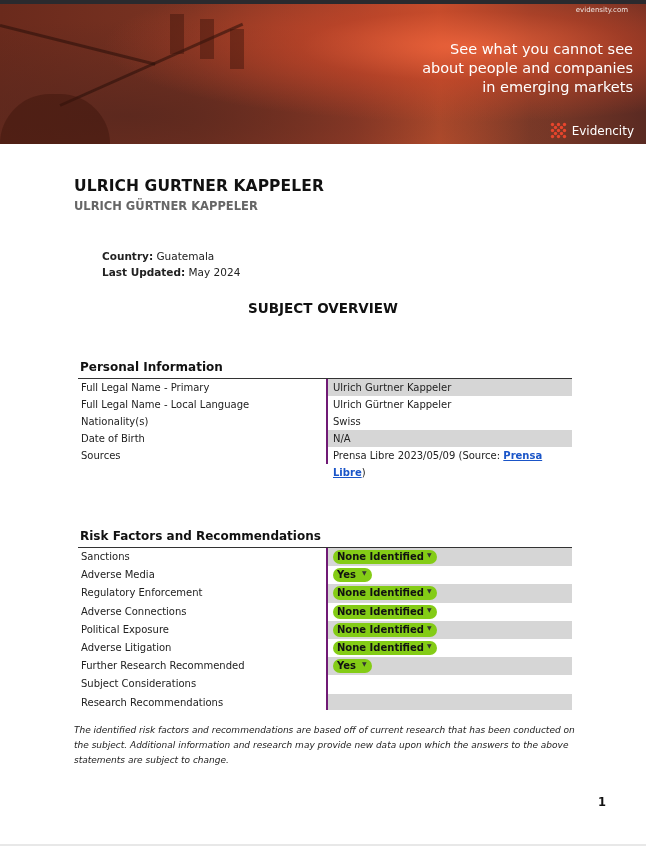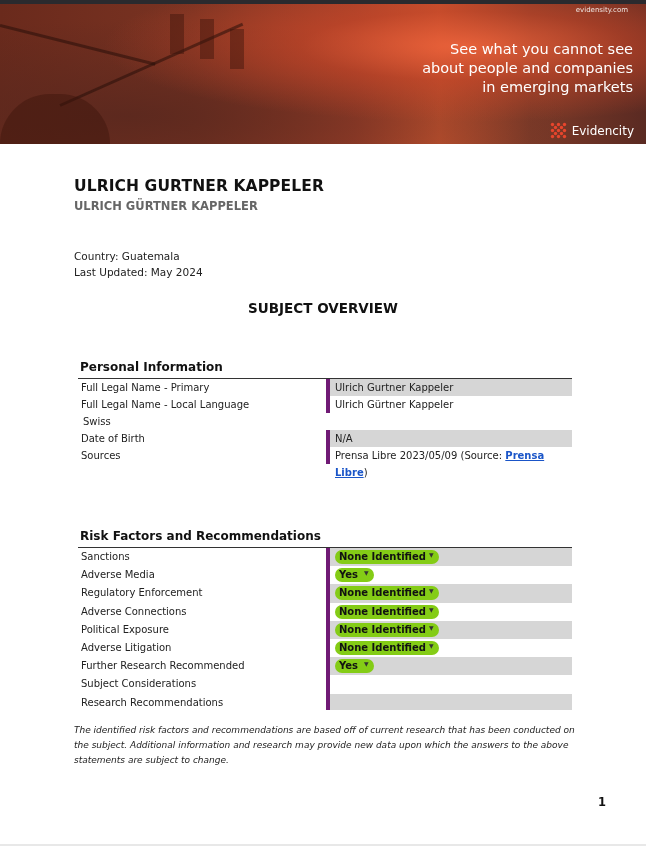--- a/index.html
+++ b/index.html
@@ -24,27 +24,27 @@
     position: absolute; right: 13px; top: 36px; text-align: right;
     color: #ffffff; font-size: 14.5px; line-height: 19px; font-family: "DejaVu Sans", sans-serif;
   }
   .banner .logo { position: absolute; right: 12px; top: 118px; display: flex; align-items: center; gap: 5px; }
   .banner .logo svg { width: 17px; height: 17px; }
   .banner .logo span { color: #ffffff; font-size: 12px; }
 
   .name1 { position: absolute; left: 74px; top: 177px; font-size: 15.5px; font-weight: bold; color: #111; letter-spacing: 0.1px; }
   .name2 { position: absolute; left: 74px; top: 199px; font-size: 11.5px; font-weight: bold; color: #666; }
   .meta { position: absolute; left: 74px; font-size: 10.5px; color: #222; }
-  .meta b { font-weight: normal; }
+  .meta b { font-weight: bold; margin-left: 28px; }
   .overview { position: absolute; left: 0; width: 646px; top: 300px; text-align: center; font-size: 13.5px; font-weight: bold; color: #111; }
 
   .section-title { position: absolute; left: 80px; font-size: 12px; font-weight: bold; color: #111; }
   .table { position: absolute; left: 78px; width: 494px; border-top: 1.5px solid #333; }
   .row { display: flex; height: 17px; }
-  .row .lbl { width: 245px; font-size: 10px; padding-left: 3px; line-height: 17px; color: #222; border-right: 4px solid #701a75; }
+  .row .lbl { width: 245px; font-size: 10px; padding-left: 3px; line-height: 17px; color: #222; border-right: 2px solid #701a75; }
   .row .val { flex: 1; font-size: 10px; line-height: 17px; padding-left: 5px; color: #222; }
   .row.shaded .val { background: #d6d6d6; }
   .row.tall { height: 34px; }
   .row.tall .val { display: flex; flex-direction: column; }
   .row.tall .val div { height: 17px; line-height: 17px; }
   .link { color: #1a55c8; text-decoration: underline; font-weight: bold; }
   .chip {
     display: inline-flex; align-items: center; height: 14px; margin-top: 1.5px;
     background: #84cc16; border-radius: 8px; padding: 0 5px 0 4px;
     font-size: 10px; font-weight: bold; color: #111; line-height: 14px;
@@ -112,20 +112,21 @@
 <div class="table" style="top:378px;">
   <div class="row shaded">
     <div class="lbl">Full Legal Name - Primary</div>
     <div class="val">Ulrich Gurtner Kappeler</div>
   </div>
   <div class="row">
     <div class="lbl">Full Legal Name - Local Language</div>
     <div class="val">Ulrich Gürtner Kappeler</div>
   </div>
   <div class="row">
+    <div class="lbl">Nationality(s)</div>
     <div class="val">Swiss</div>
   </div>
   <div class="row shaded">
     <div class="lbl">Date of Birth</div>
     <div class="val">N/A</div>
   </div>
   <div class="row">
     <div class="lbl">Sources</div>
     <div class="val"><span>Prensa Libre 2023/05/09 (Source: </span><span class="link">Prensa Libre</span><span>)</span></div>
   </div>

